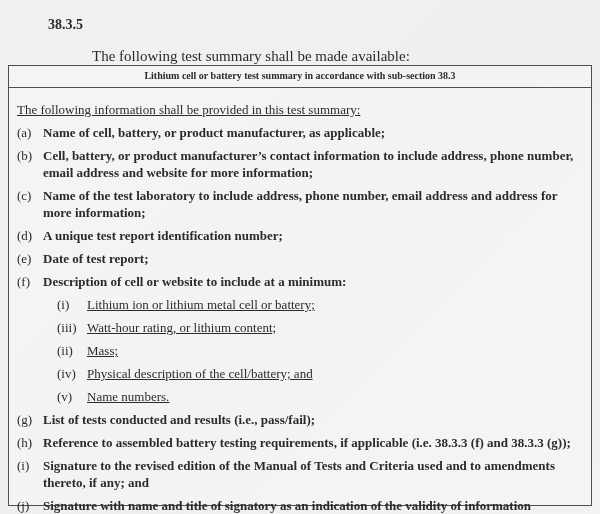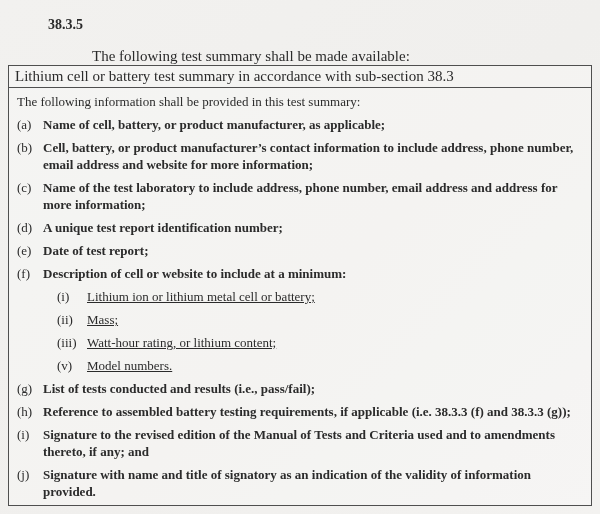--- a/index.html
+++ b/index.html
@@ -39,32 +39,32 @@
   .box {
     position: absolute;
     left: 8px; right: 8px;
     top: 65px; bottom: 8px;
     border: 1.5px solid #4f4f4f;
     background: rgba(255,255,255,0.25);
     box-sizing: border-box;
   }
   .box-header {
     border-bottom: 1.5px solid #4f4f4f;
-    text-align: left;
-    font-weight: normal;
-    font-size: 15px;
+    text-align: center;
+    font-weight: bold;
+    font-size: 10px;
     line-height: 16px;
     padding: 2px 6px 3px 6px;
   }
   .box-body {
     padding: 3px 14px 0 8px;
     font-size: 13px;
     line-height: 17px;
   }
-  .body-intro { margin-top: 2px; }
+  .body-intro { margin-top: 10px; text-decoration: underline; }
   .item { display: flex; margin-top: 6px; }
   .item-label { width: 26px; flex: none; }
   .item-text { flex: 1; font-weight: bold; }
   .subitem { display: flex; margin-top: 6px; margin-left: 40px; }
   .subitem-label { width: 30px; flex: none; }
   .subitem-text { flex: 1; text-decoration: underline; }
 </style>
 </head>
 <body>
 
@@ -112,33 +112,37 @@
     <span class="item-label">(f)</span>
     <span class="item-text">Description of cell or website to include at a minimum:</span>
   </div>
 
   <div class="subitem">
     <span class="subitem-label">(i)</span>
     <span class="subitem-text">Lithium ion or lithium metal cell or battery;</span>
   </div>
 
   <div class="subitem">
+    <span class="subitem-label">(iii)</span>
+    <span class="subitem-text">Watt-hour rating, or lithium content;</span>
+  </div>
+
+  <div class="subitem">
     <span class="subitem-label">(ii)</span>
     <span class="subitem-text">Mass;</span>
   </div>
 
   <div class="subitem">
-    <span class="subitem-label">(iii)</span>
-    <span class="subitem-text">Watt-hour rating, or lithium content;</span>
+    <span class="subitem-label">(iv)</span>
+    <span class="subitem-text">Physical description of the cell/battery; and</span>
   </div>
-
 
   <div class="subitem">
     <span class="subitem-label">(v)</span>
-    <span class="subitem-text">Model numbers.</span>
+    <span class="subitem-text">Name numbers.</span>
   </div>
 
   <div class="item">
     <span class="item-label">(g)</span>
     <span class="item-text">List of tests conducted and results (i.e., pass/fail);</span>
   </div>
 
   <div class="item">
     <span class="item-label">(h)</span>
     <span class="item-text">Reference to assembled battery testing requirements, if applicable (i.e. 38.3.3 (f) and 38.3.3 (g));</span>

